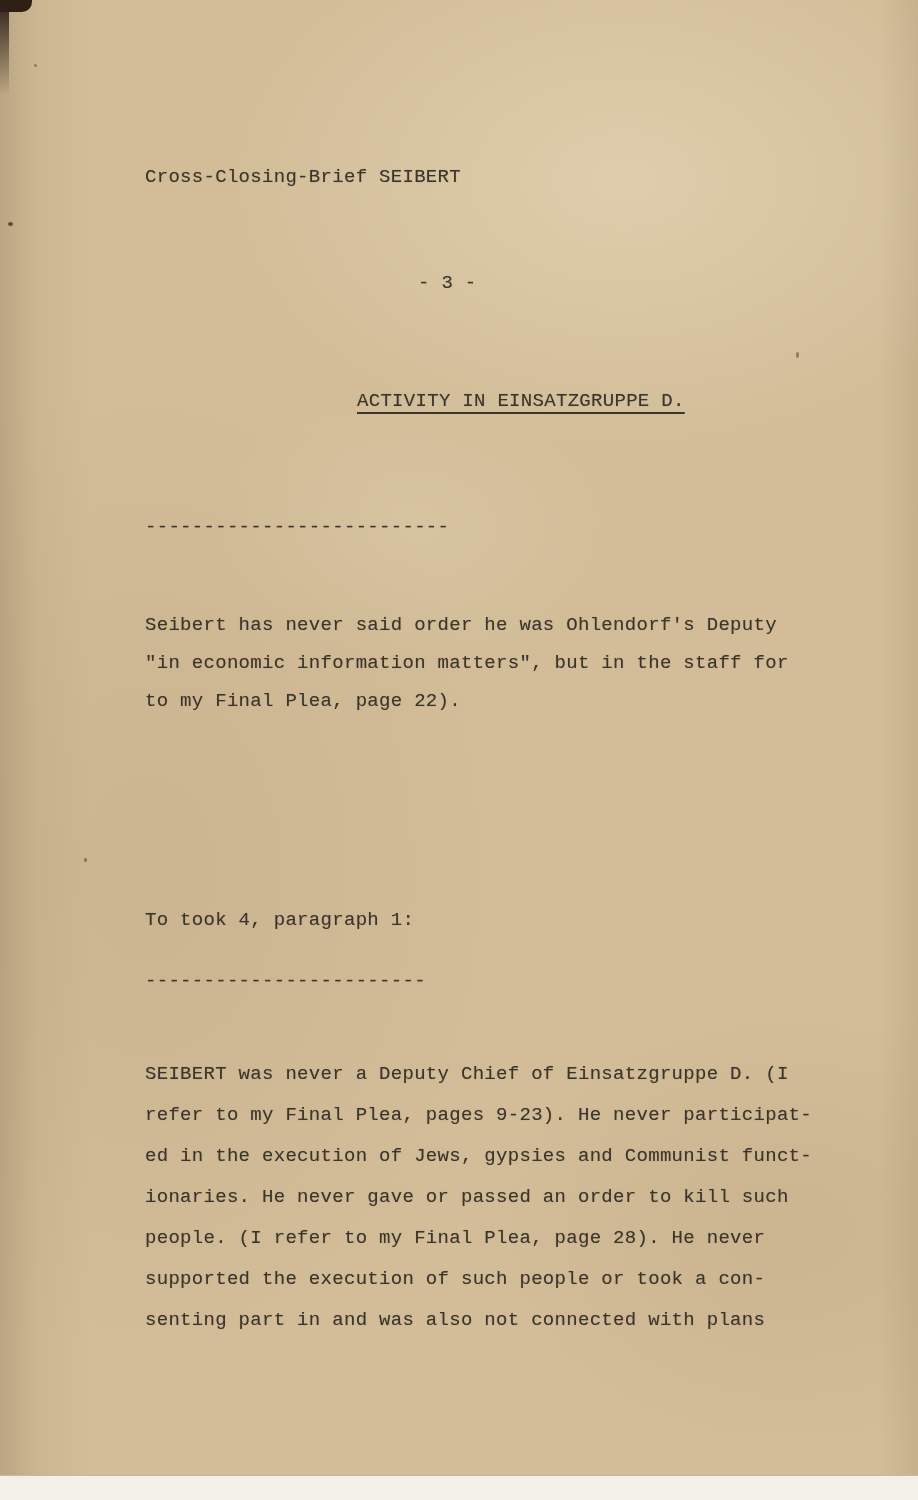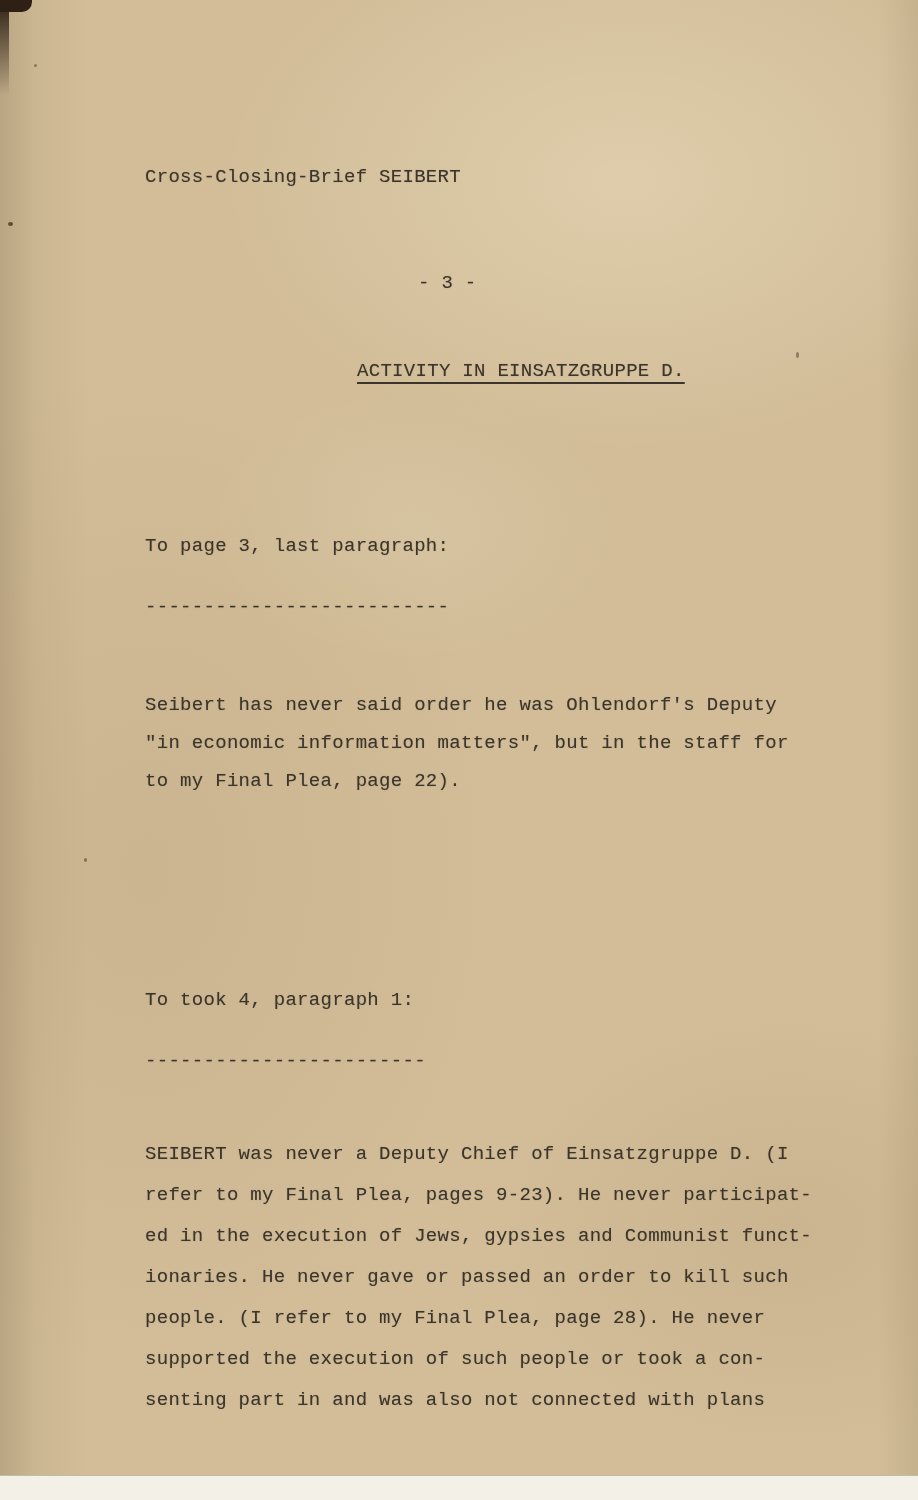--- a/index.html
+++ b/index.html
@@ -39,20 +39,21 @@
   .header-line {
     margin-top: 100px;
     width: 660px;
     text-align: left;
   }
   .page-num {
     margin-top: 18px;
     padding-left: 273px;
   }
   .doc-title {
+    margin-top: 30px;
     padding-left: 212px;
   }
   .doc-title .title-text {
     text-decoration: underline;
     text-underline-offset: 6px;
     text-decoration-thickness: 1.5px;
   }
   .heading {
     line-height: 24px;
   }
@@ -110,21 +111,20 @@
 
   <div class="content">
 
     <div class="header-line">Cross-Closing-Brief SEIBERT</div>
 
     <div class="page-num">- 3 -</div>
 
     <div class="doc-title"><span class="title-text">ACTIVITY IN EINSATZGRUPPE D.</span></div>
 
     <div class="section">
-      <div class="heading mt-s1">To page 3, last paragraph:</div>
       <div class="rule">--------------------------</div>
       <div class="para lh38"><div class="line">Seibert has never said order he was Ohlendorf's Deputy</div><div class="line">"in economic information matters", but in the staff for</div><div class="line">to my Final Plea, page 22).</div></div>
     </div>
 
     <div class="section">
       <div class="heading mt-s2">To took 4, paragraph 1:</div>
       <div class="rule">------------------------</div>
       <div class="para lh41"><div class="line">SEIBERT was never a Deputy Chief of Einsatzgruppe D. (I</div><div class="line">refer to my Final Plea, pages 9-23). He never participat-</div><div class="line">ed in the execution of Jews, gypsies and Communist funct-</div><div class="line">ionaries. He never gave or passed an order to kill such</div><div class="line">people. (I refer to my Final Plea, page 28). He never</div><div class="line">supported the execution of such people or took a con-</div><div class="line">senting part in and was also not connected with plans</div></div>
       
       

